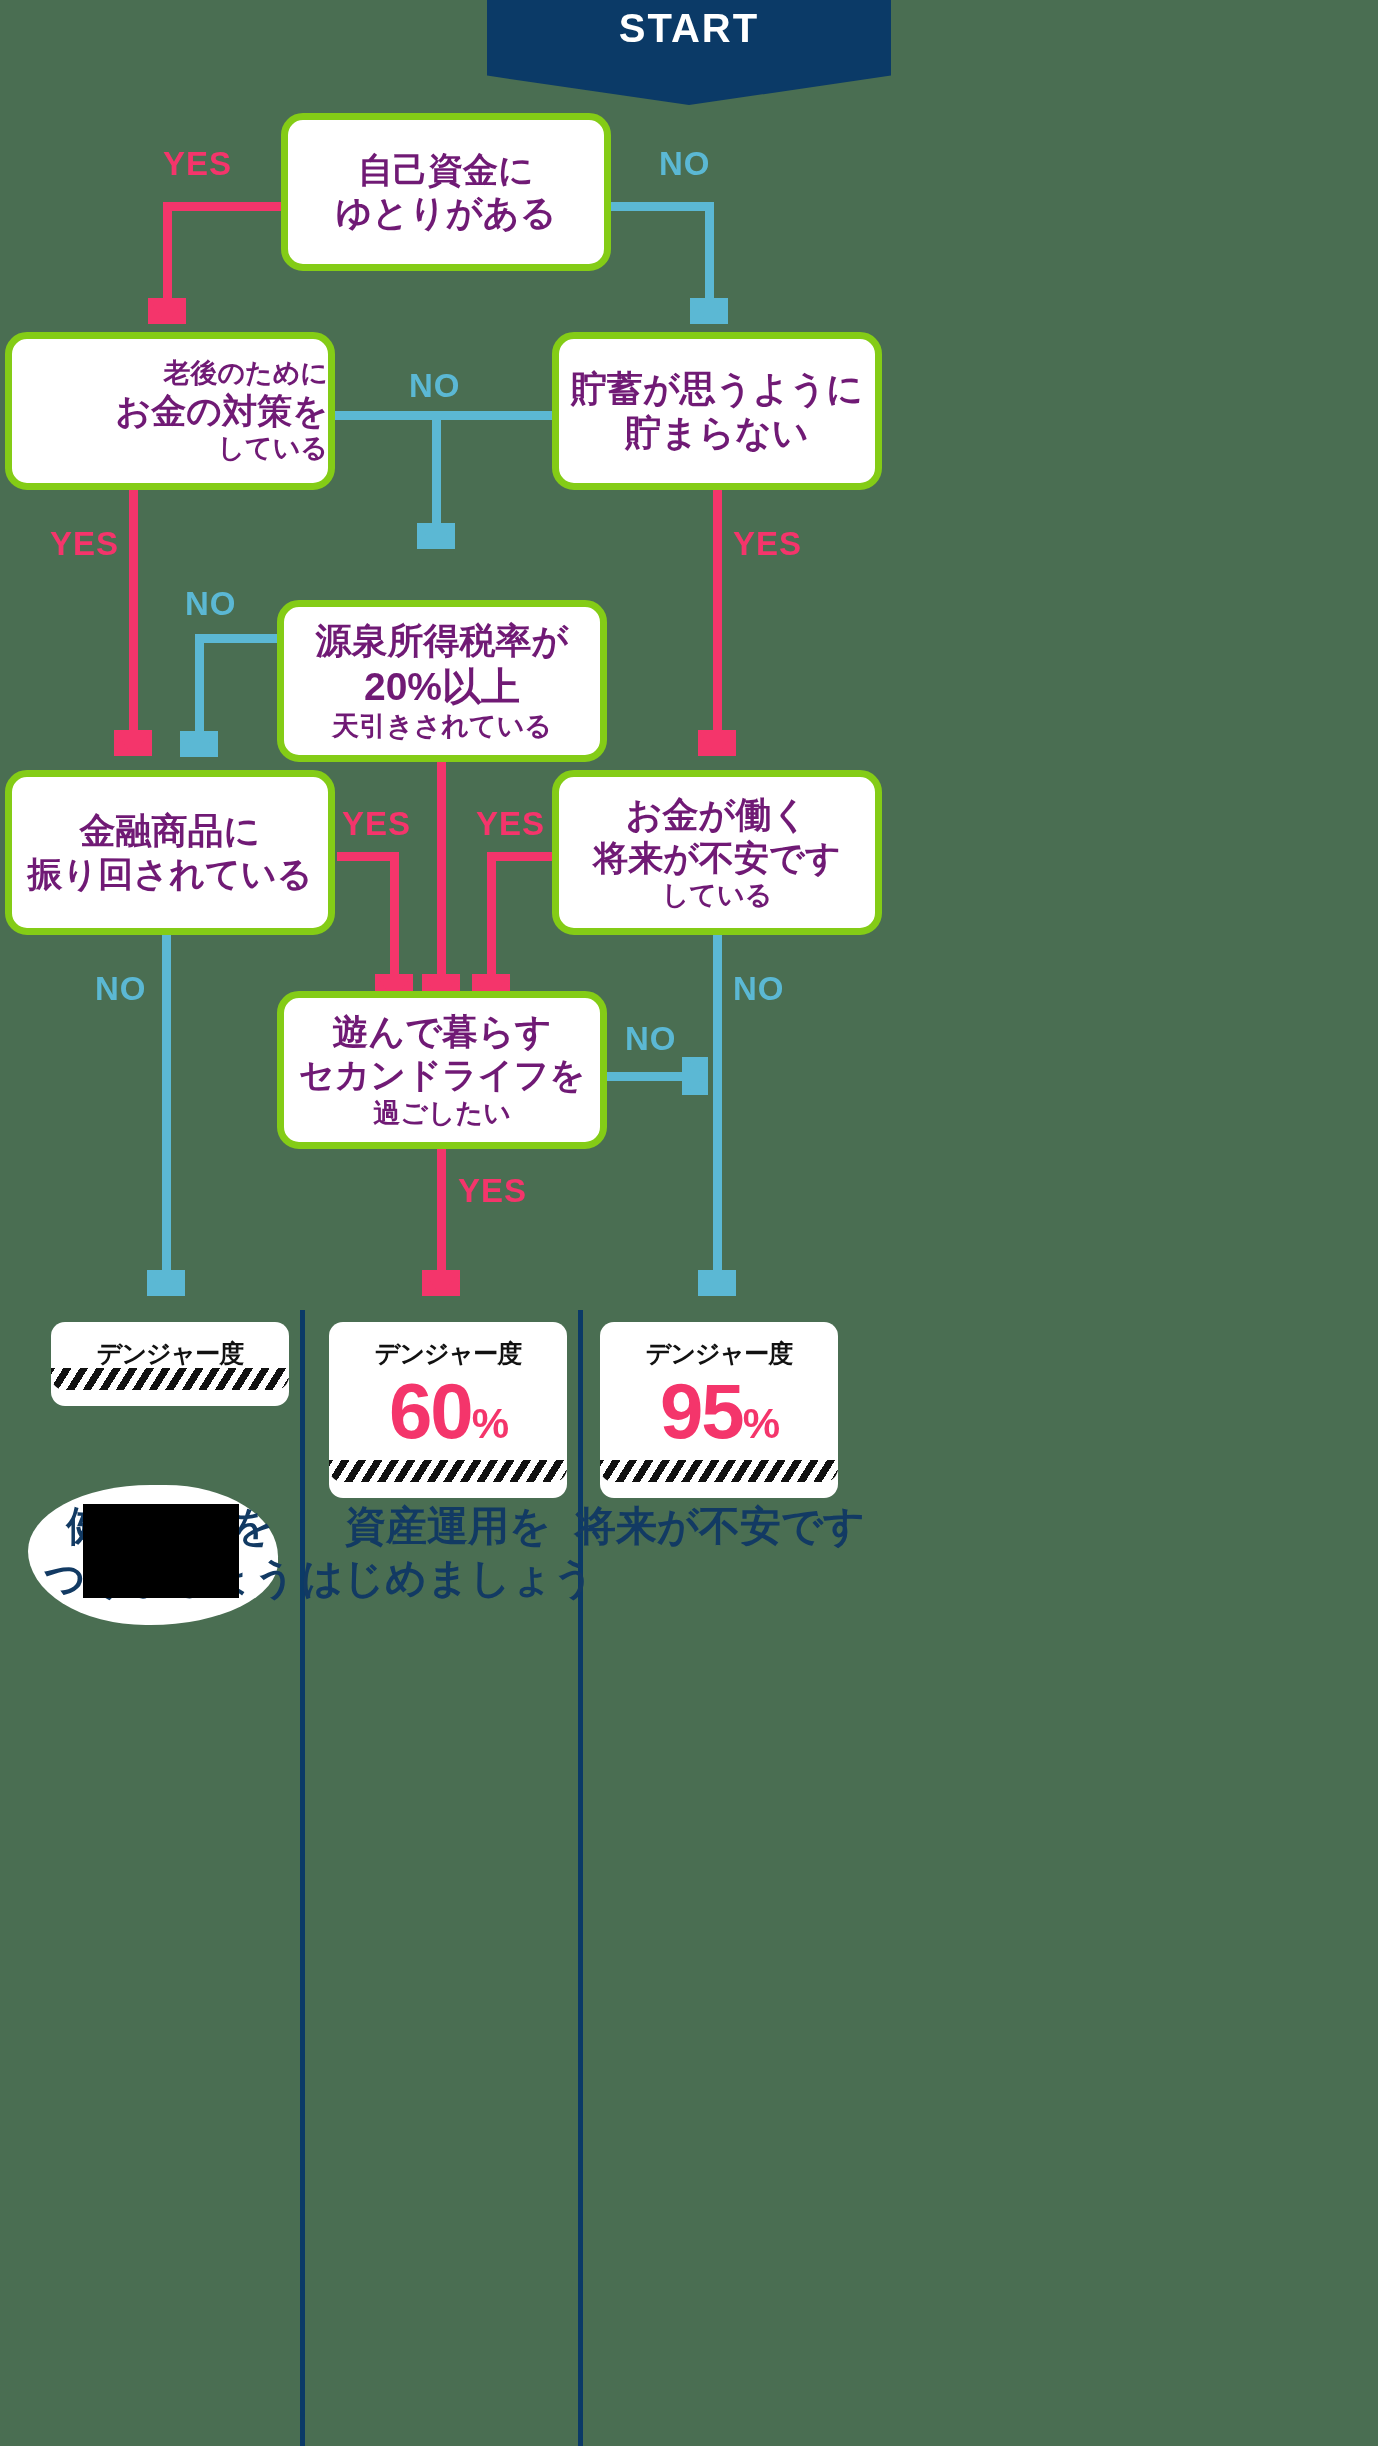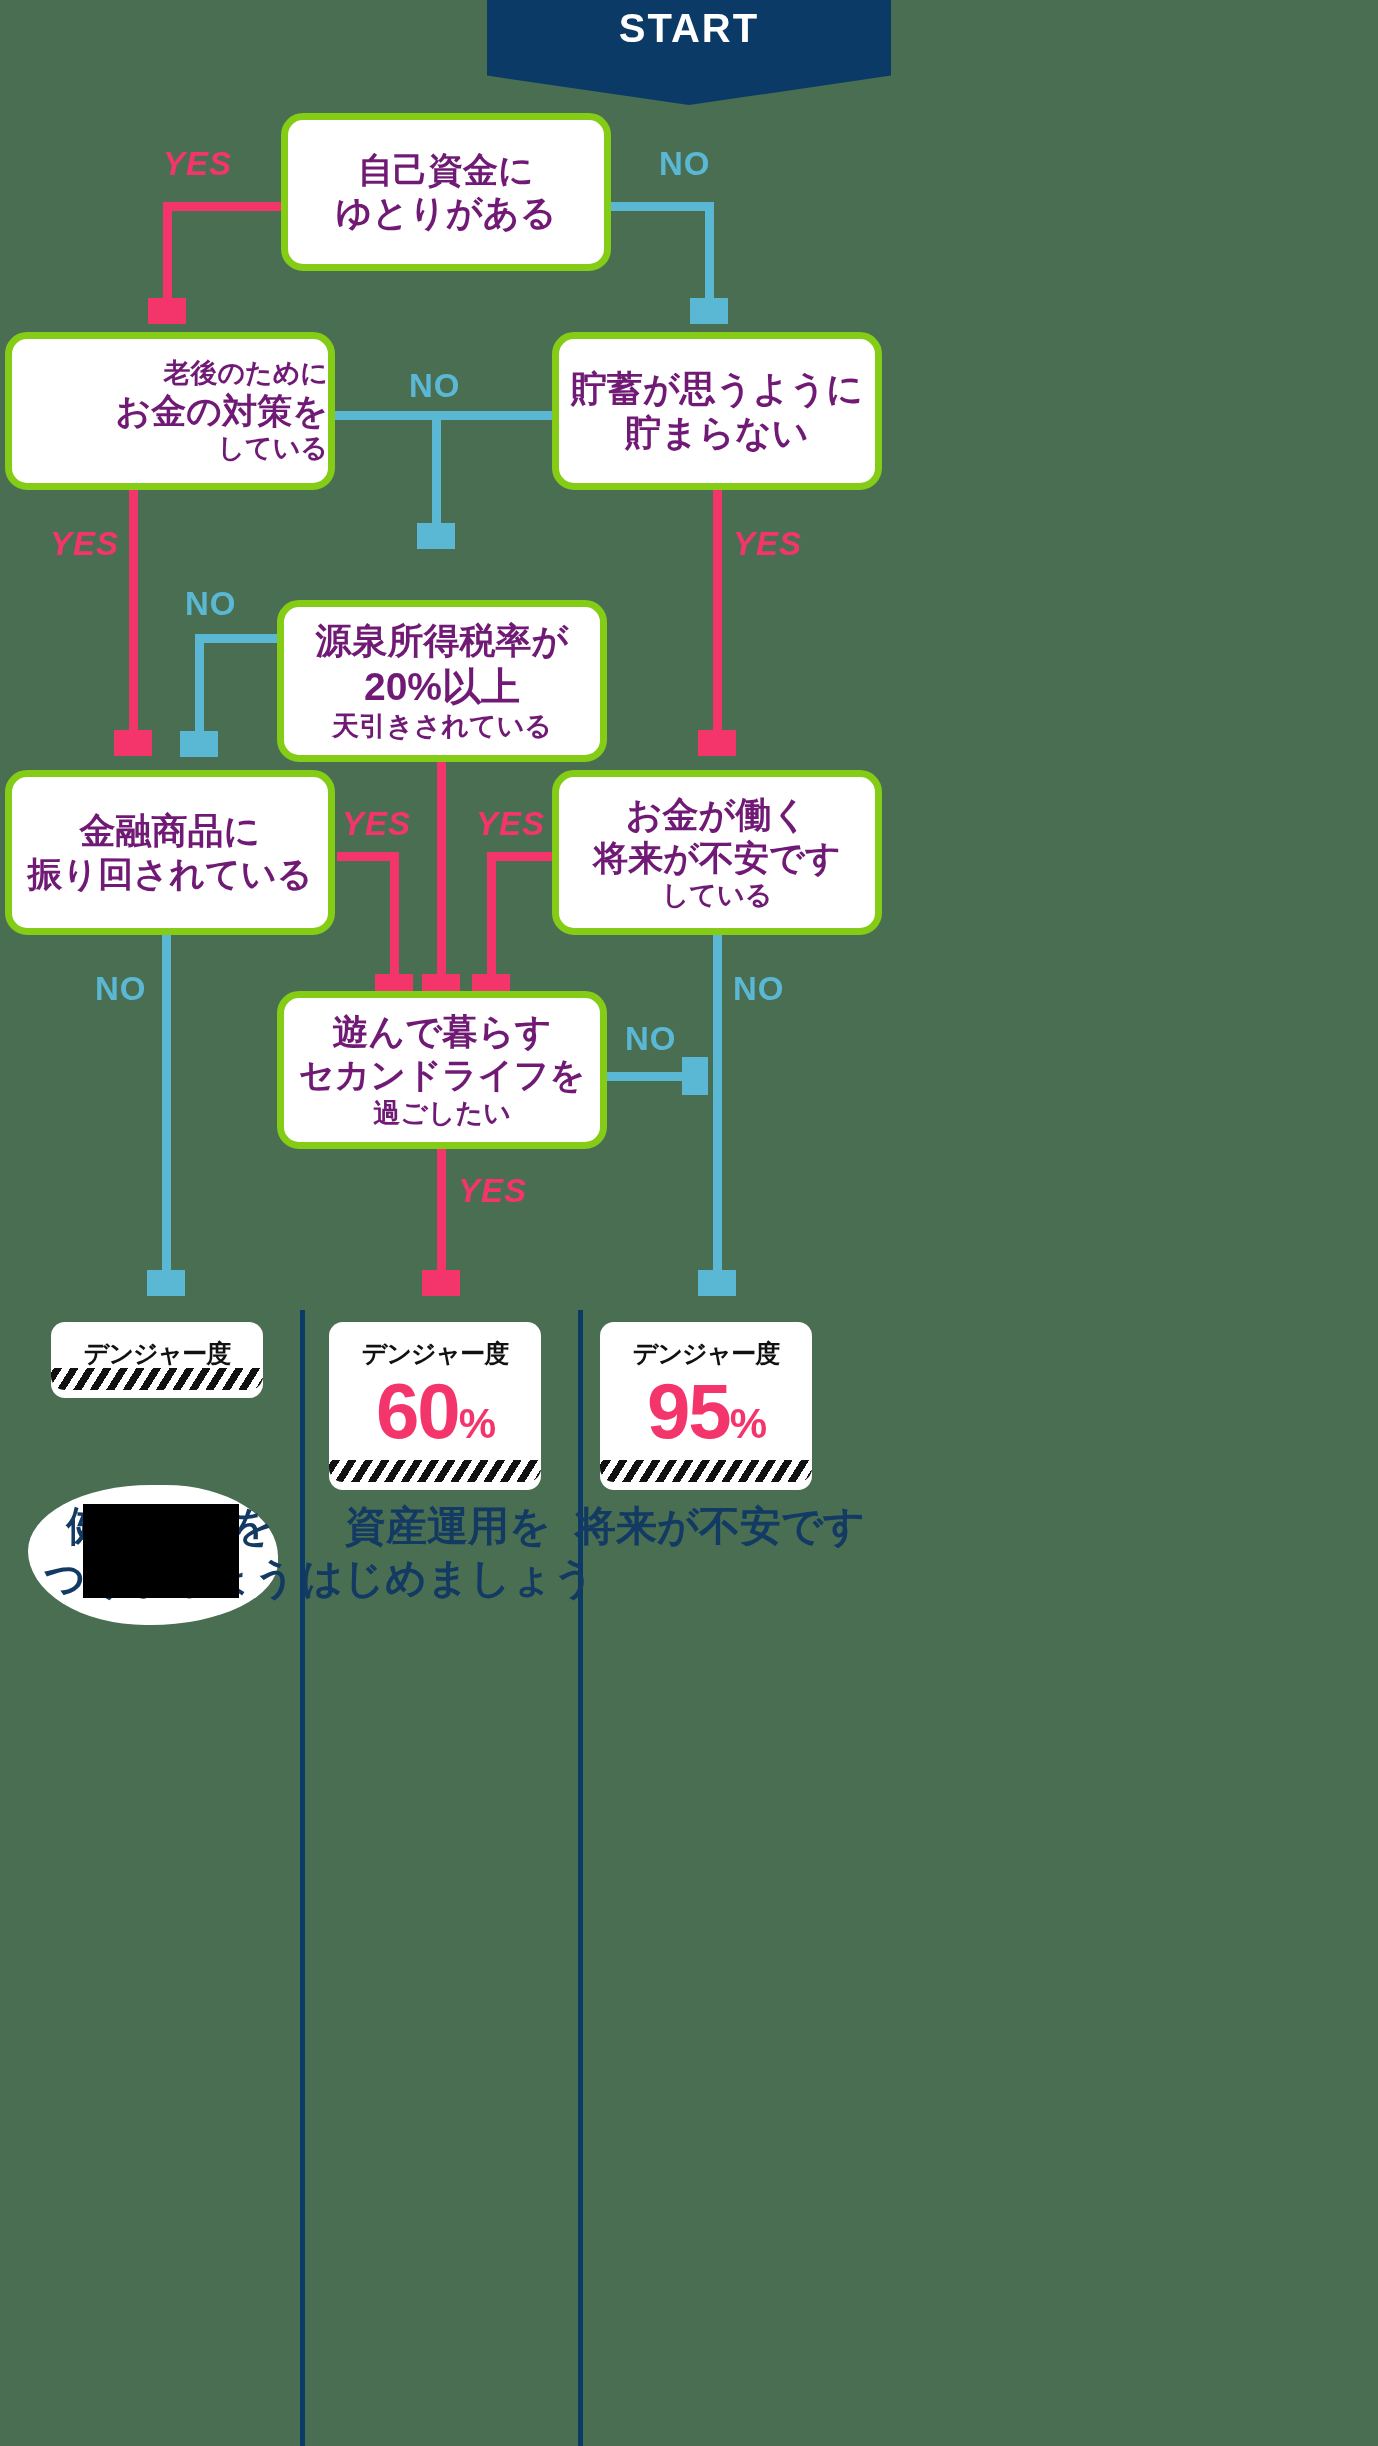--- a/index.html
+++ b/index.html
@@ -51,21 +51,21 @@
   .box .ln{display:block;white-space:nowrap;}
   .ln.sm{font-size:27px;font-weight:bold;}
   .ln.md{font-size:36px;font-weight:bold;}
   .ln.lg{font-size:35px;font-weight:bold;}
   .ln.xl{font-size:39px;font-weight:bold;}
 
   
   .ln-v,.ln-h{position:absolute;z-index:2;}
   .ln-v{width:9px;}
   .ln-h{height:9px;}
-  .pink{background:#f4356b;font-style:italic;}
+  .pink{background:#f4356b;}
   .blue{background:#5bb8d4;}
 
   .arrow{position:absolute;width:0;height:0;z-index:3;}
   .arrow.down.pink{border-left:19px solid transparent;border-right:19px solid transparent;border-top:26px solid #f4356b;}
   .arrow.down.blue{border-left:19px solid transparent;border-right:19px solid transparent;border-top:26px solid #5bb8d4;}
   .arrow.right.blue{border-top:19px solid transparent;border-bottom:19px solid transparent;border-left:26px solid #5bb8d4;}
 
   .lbl{
     position:absolute;
     font-size:33px;
@@ -73,25 +73,25 @@
     letter-spacing:1px;
     z-index:4;
     white-space:nowrap;
   }
   .lbl.pink{color:#f4356b;background:transparent;}
   .lbl.blue{color:#5bb8d4;background:transparent;}
 
   
   .result{
     position:absolute;
-    width:212px;
+    width:238px;
     background:#ffffff;
     border-radius:14px;
     box-sizing:border-box;
-    padding:18px 0 8px 0;
+    padding:18px 0 16px 0;
     text-align:center;
     z-index:6;
   }
   .result .dtitle{
     font-size:25px;
     font-weight:bold;
     color:#111111;
     letter-spacing:-1px;
     line-height:1.1;
   }

